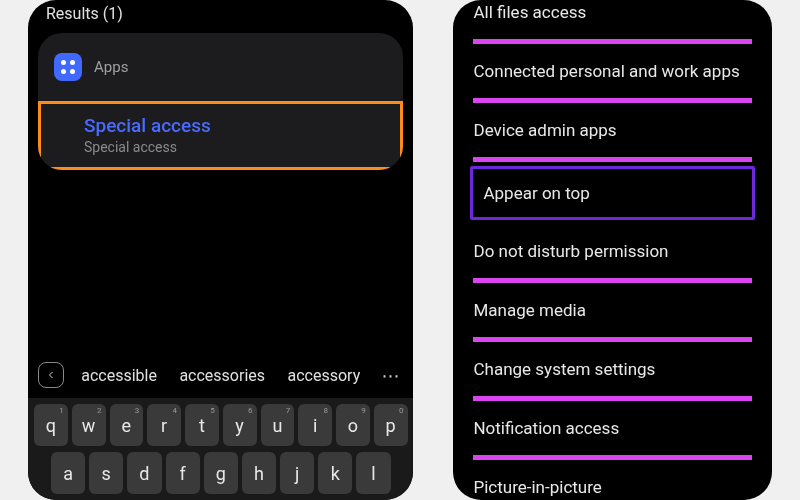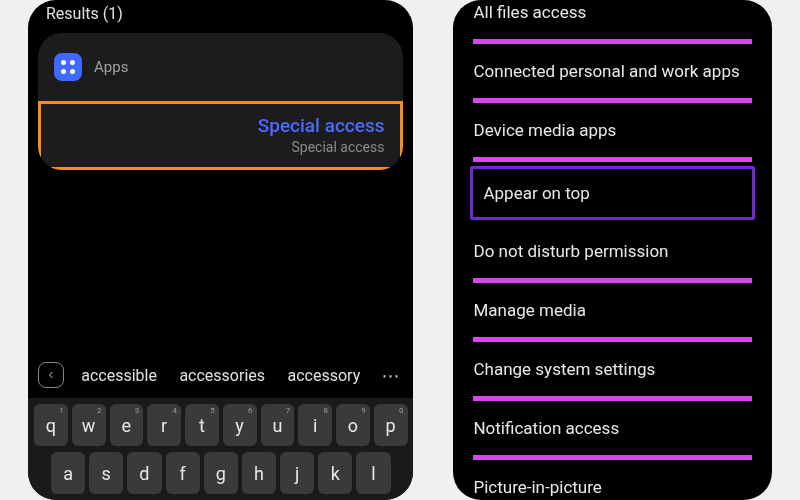--- a/index.html
+++ b/index.html
@@ -7,21 +7,21 @@
     .phone { background: #000; border-radius: 28px; overflow: hidden; display: flex; flex-direction: column; }
     .phone-left { width: 426px; height: 500px; }
     .phone-right { width: 352px; height: 500px; padding-top: 0; }
     .results-header { color: #e0e0e0; font-size: 16px; padding: 4px 18px 10px 18px; }
     .card { background: #1c1c1e; border-radius: 24px; margin: 0 10px; overflow: hidden; }
     .apps-header { display: flex; align-items: center; gap: 12px; padding: 20px 16px; }
     .apps-icon { width: 28px; height: 28px; background: #4169ff; border-radius: 8px; display: flex; align-items: center; justify-content: center; }
     .apps-icon-dots { display: grid; grid-template-columns: 1fr 1fr; grid-template-rows: 1fr 1fr; gap: 3px; width: 14px; height: 14px; }
     .apps-icon-dots span { background: #fff; border-radius: 50%; width: 5px; height: 5px; }
     .apps-label { color: #a0a0a0; font-size: 15px; }
-    .special-item { border: 3px solid #ff8c1a; padding: 10px 16px 12px 43px; text-align: right; }
+    .special-item { border: 3px solid #ff8c1a; padding: 10px 16px 12px 43px; }
     .special-title { color: #4a6bff; font-size: 19px; font-weight: 500; }
     .special-sub { color: #8a8a8a; font-size: 14px; margin-top: 2px; }
     .spacer { flex: 1; }
     .suggest-bar { display: flex; align-items: center; gap: 12px; padding: 10px 10px; background: #000; }
     .suggest-icon { width: 26px; height: 26px; border: 1.5px solid #888; border-radius: 8px; display: flex; align-items: center; justify-content: center; color: #ccc; font-size: 14px; }
     .suggest-words { display: flex; gap: 12px; flex: 1; justify-content: space-around; }
     .suggest-words span { color: #e0e0e0; font-size: 16px; }
     .suggest-more { color: #ccc; font-size: 18px; padding: 0 4px; }
     .keyboard { background: #1a1a1a; padding: 6px 6px 0 6px; }
     .kb-row { display: flex; gap: 4px; margin-bottom: 6px; }
@@ -123,21 +123,21 @@
       <div class="key">k</div>
       <div class="key">l</div>
     </div>
   </div>
 </div>
 
 <div class="phone phone-right">
   <div class="settings-list">
     <div class="setting-item" style="border-top:none;padding-top:2px">All files access</div>
     <div class="setting-item">Connected personal and work apps</div>
-    <div class="setting-item">Device media apps</div>
+    <div class="setting-item">Device admin apps</div>
     <div class="setting-item highlighted">Appear on top</div>
     <div class="setting-item">Do not disturb permission</div>
     <div class="setting-item">Manage media</div>
     <div class="setting-item">Change system settings</div>
     <div class="setting-item">Notification access</div>
     <div class="setting-item">Picture-in-picture</div>
     <div class="setting-item">Use premium text message services</div>
   </div>
 </div>
 

